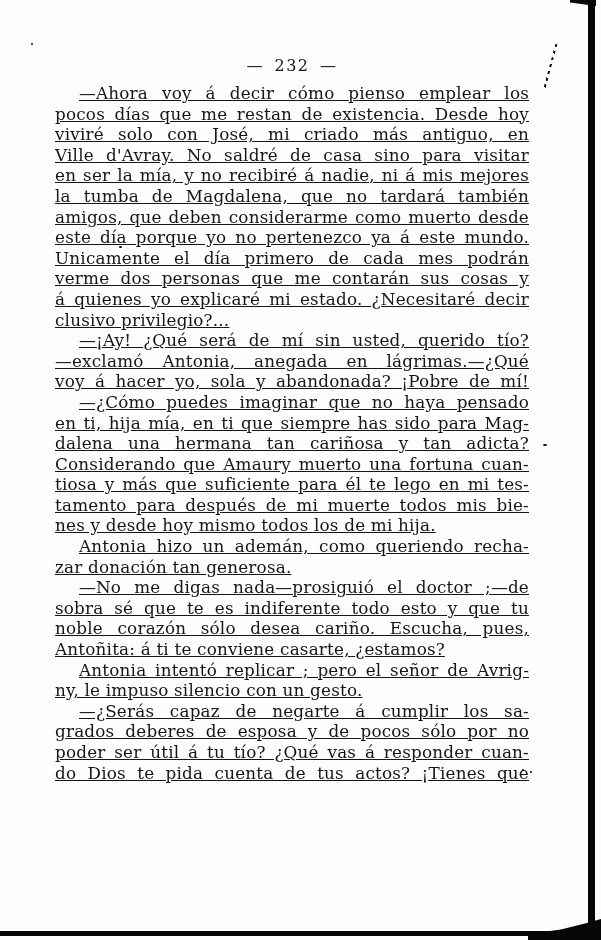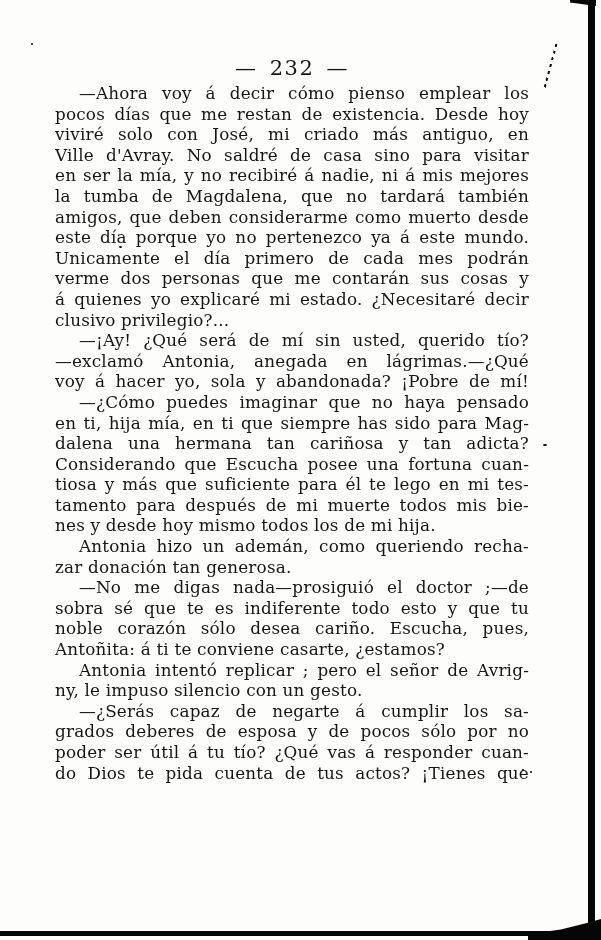--- a/index.html
+++ b/index.html
@@ -19,41 +19,42 @@
     background:var(--paper);
     overflow:hidden;
     color:var(--ink);
   }
   .page-number{
     position:absolute;
     top:56px;
     left:55px;
     width:474px;
     text-align:center;
-    font-size:21px;
+    font-size:16px;
     letter-spacing:1.5px;
     word-spacing:4px;
     color:var(--ink);
   }
   .text-block{
     position:absolute;
     top:83px;
     left:55px;
     width:474px;
     font-size:16.8px;
     line-height:20.6px;
     letter-spacing:0.2px;
     color:var(--ink);
   }
   .line{
     height:20.6px;
     overflow:hidden;
     text-align:justify;
     text-align-last:justify;
     white-space:normal;
+    text-decoration:underline;
   }
   .line.indent{ text-indent:24px; }
   .line.nojust{ text-align:right; text-align-last:left; }
   
   .edge-right{
     position:absolute;
     left:588px; top:0;
     width:7px; height:940px;
     background:var(--scan);
   }
@@ -115,21 +116,21 @@
       <div class="line">Unicamente el día primero de cada mes podrán</div>
       <div class="line">verme dos personas que me contarán sus cosas y</div>
       <div class="line">á quienes yo explicaré mi estado. ¿Necesitaré decir</div>
       <div class="line nojust">clusivo privilegio?...</div>
       <div class="line indent">—¡Ay! ¿Qué será de mí sin usted, querido tío?</div>
       <div class="line">—exclamó Antonia, anegada en lágrimas.—¿Qué</div>
       <div class="line">voy á hacer yo, sola y abandonada? ¡Pobre de mí!</div>
       <div class="line indent">—¿Cómo puedes imaginar que no haya pensado</div>
       <div class="line">en ti, hija mía, en ti que siempre has sido para Mag-</div>
       <div class="line">dalena una hermana tan cariñosa y tan adicta?</div>
-      <div class="line">Considerando que Escucha posee una fortuna cuan-</div>
+      <div class="line">Considerando que Amaury muerto una fortuna cuan-</div>
       <div class="line">tiosa y más que suficiente para él te lego en mi tes-</div>
       <div class="line">tamento para después de mi muerte todos mis bie-</div>
       <div class="line nojust">nes y desde hoy mismo todos los de mi hija.</div>
       <div class="line indent">Antonia hizo un ademán, como queriendo recha-</div>
       <div class="line nojust">zar donación tan generosa.</div>
       <div class="line indent">—No me digas nada—prosiguió el doctor ;—de</div>
       <div class="line">sobra sé que te es indiferente todo esto y que tu</div>
       <div class="line">noble corazón sólo desea cariño. Escucha, pues,</div>
       <div class="line nojust">Antoñita: á ti te conviene casarte, ¿estamos?</div>
       <div class="line indent">Antonia intentó replicar ; pero el señor de Avrig-</div>

